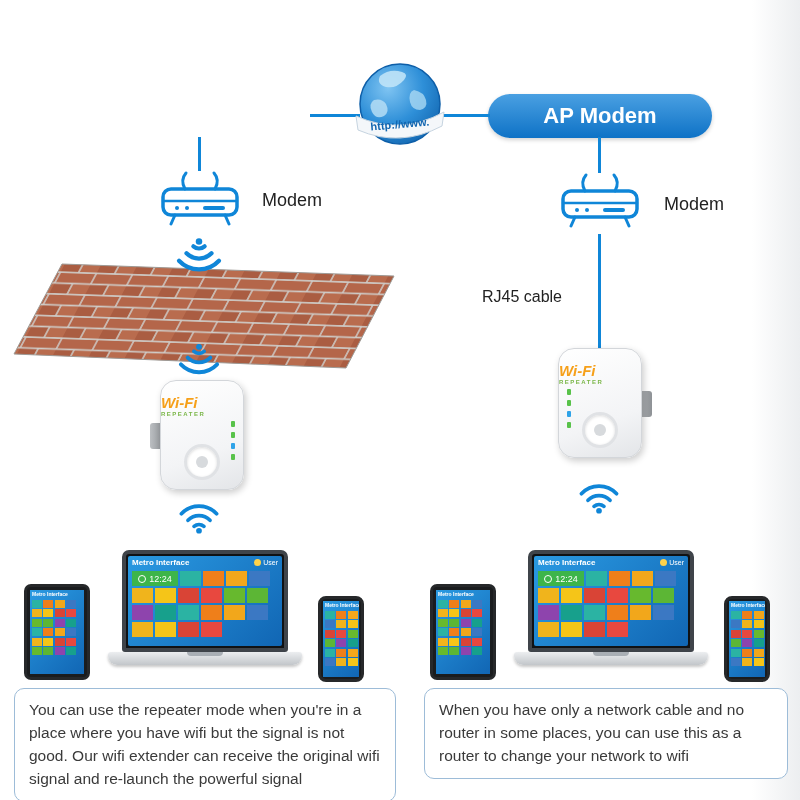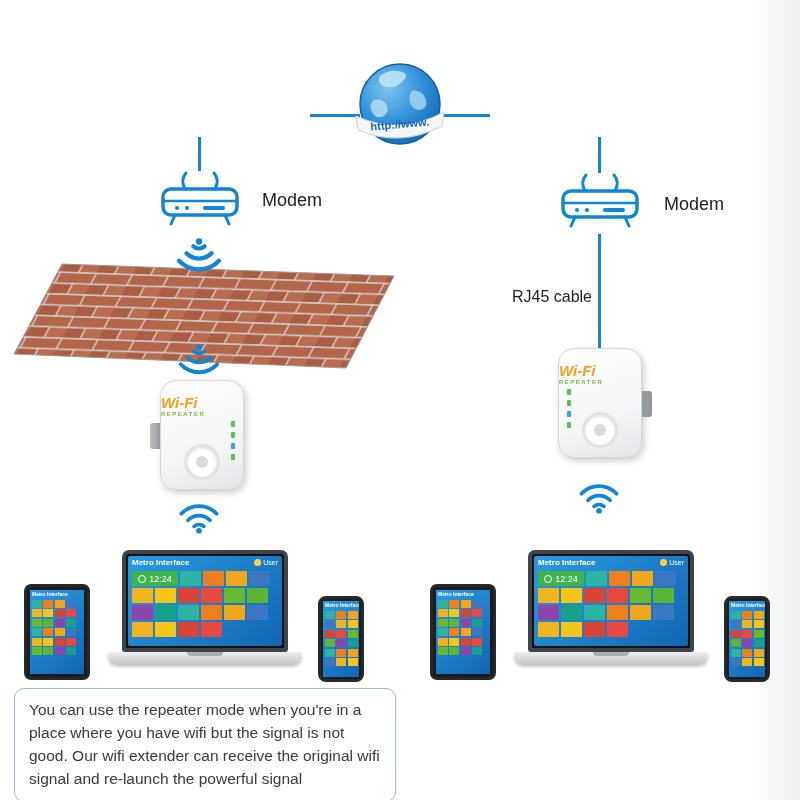--- a/index.html
+++ b/index.html
@@ -89,20 +89,23 @@
         padding:10px 14px;font-size:15.5px;line-height:1.48;color:#3a3a3a}
   #note-left{left:14px;top:688px;width:382px}
   #note-right{left:424px;top:688px;width:364px}
 </style>
 </head>
 <body>
 
 <div class="canvas">
 
 
+  <div class="pill p-right">
+    <span>AP Modem</span>
+  </div>
 
   <div class="hline" style="left:310px;top:114px;width:50px"></div>
   <div class="hline" style="left:440px;top:114px;width:50px"></div>
   <div class="vline" style="left:198px;top:137px;height:34px"></div>
   <div class="vline" style="left:598px;top:137px;height:36px"></div>
   <div class="vline" style="left:598px;top:234px;height:114px"></div>
 
   <div class="globe">
     <svg viewBox="0 0 96 96">
       <defs>
@@ -212,21 +215,21 @@
         <line x1="19" y1="47" x2="15" y2="56" stroke-width="3"></line>
         <line x1="69" y1="47" x2="73" y2="56" stroke-width="3"></line>
       </g>
       <circle cx="21" cy="40" r="2" fill="#0f86d8"></circle>
       <circle cx="31" cy="40" r="2" fill="#0f86d8"></circle>
       <rect x="47" y="38" width="22" height="4" rx="2" fill="#0f86d8"></rect>
     </svg>
   </div>
   <div class="modem-label" style="left:664px;top:194px">Modem</div>
 
-  <div class="cable-label" style="left:498px;top:288px;width:94px">RJ45 cable</div>
+  <div class="cable-label" style="left:468px;top:288px;width:94px">RJ45 cable</div>
 
   <div class="repeater plug-right" style="left:558px;top:348px">
     <div class="rep-body">
       <div class="rep-plug"></div>
       <div class="rep-brand">
         <span class="t1">Wi-Fi</span>
         <span class="t2">REPEATER</span>
       </div>
       <div class="rep-leds">
         <i class="led g"></i>
@@ -437,14 +440,15 @@
             <div class="tilec" style="background: rgb(242, 167, 27);"></div>
             <div class="tilec" style="background: rgb(59, 120, 195);"></div>
             <div class="tilec" style="background: rgb(240, 180, 28);"></div>
             <div class="tilec" style="background: rgb(245, 197, 24);"></div>
           </div>
       </div>
     </div>
   </div>
 
   <div class="note" id="note-left">You can use the repeater mode when you're in a place where you have wifi but the signal is not good. Our wifi extender can receive the original wifi signal and re-launch the powerful signal</div>
+  <div class="note" id="note-right">When you have only a network cable and no router in some places, you can use this as a router to change your network to wifi</div>
 
 </div>
 
 </body></html>

